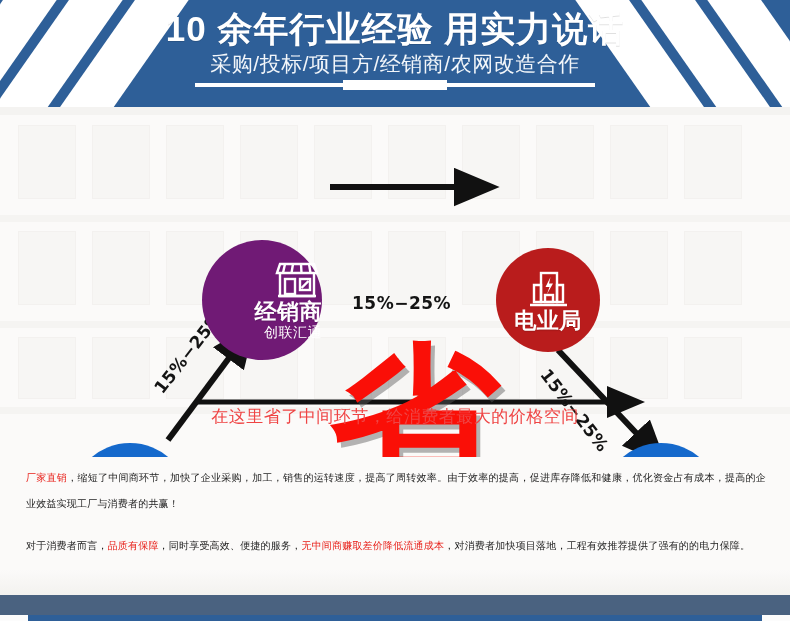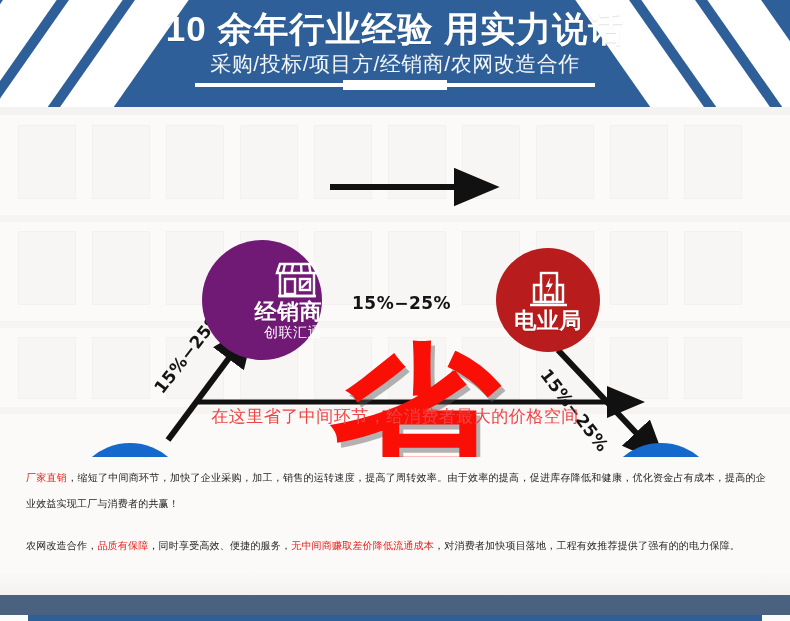--- a/index.html
+++ b/index.html
@@ -282,21 +282,21 @@
       
     </div>
 
   </div>
 
   <div class="paras">
     <div class="para p1">
       <span class="hl">厂家直销</span><span>，缩短了中间商环节，加快了企业采购，加工，销售的运转速度，提高了周转效率。由于效率的提高，促进库存降低和健康，优化资金占有成本，提高的企业效益实现工厂与消费者的共赢！</span>
     </div>
     <div class="para p2">
-      <span>农网改造合作，</span><span class="hl">品质有保障</span><span>，同时享受高效、便捷的服务，</span><span class="hl">无中间商赚取差价降低流通成本</span><span>，对消费者加快项目落地，工程有效推荐提供了强有的的电力保障。</span>
+      <span>对于消费者而言，</span><span class="hl">品质有保障</span><span>，同时享受高效、便捷的服务，</span><span class="hl">无中间商赚取差价降低流通成本</span><span>，对消费者加快项目落地，工程有效推荐提供了强有的的电力保障。</span>
     </div>
   </div>
 
   <div class="footer-fade"></div>
   <div class="footer-bar"></div>
   <div class="footer-strip"></div>
 
 </div>
 
 </body></html>

